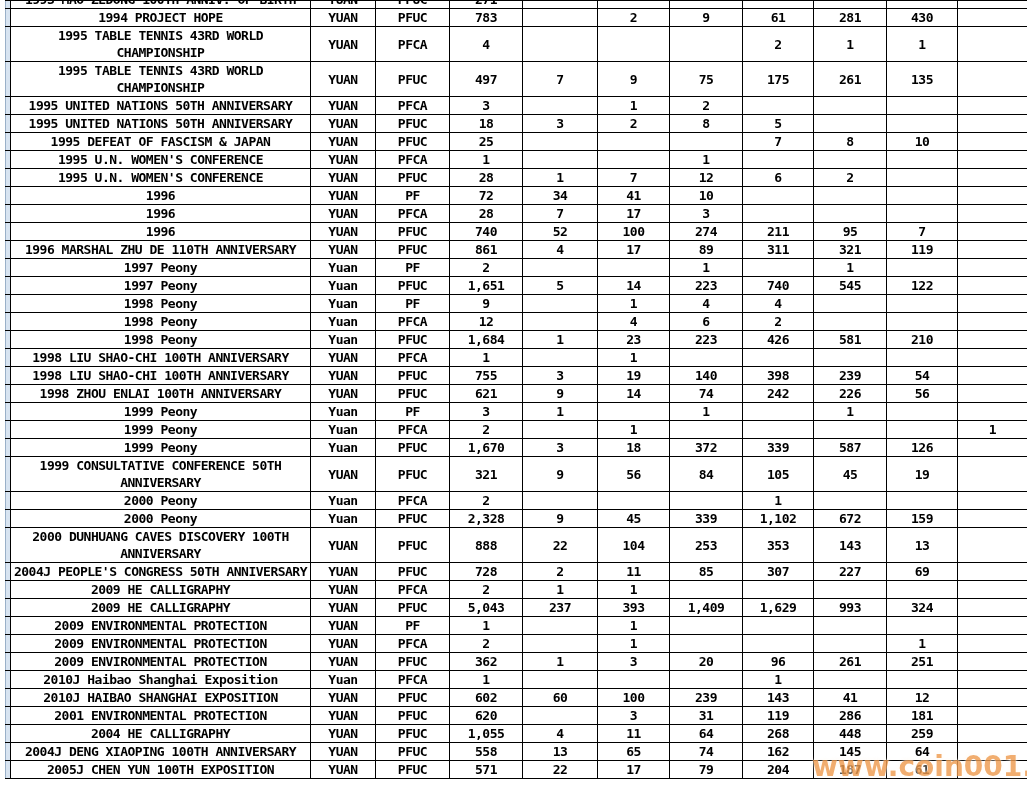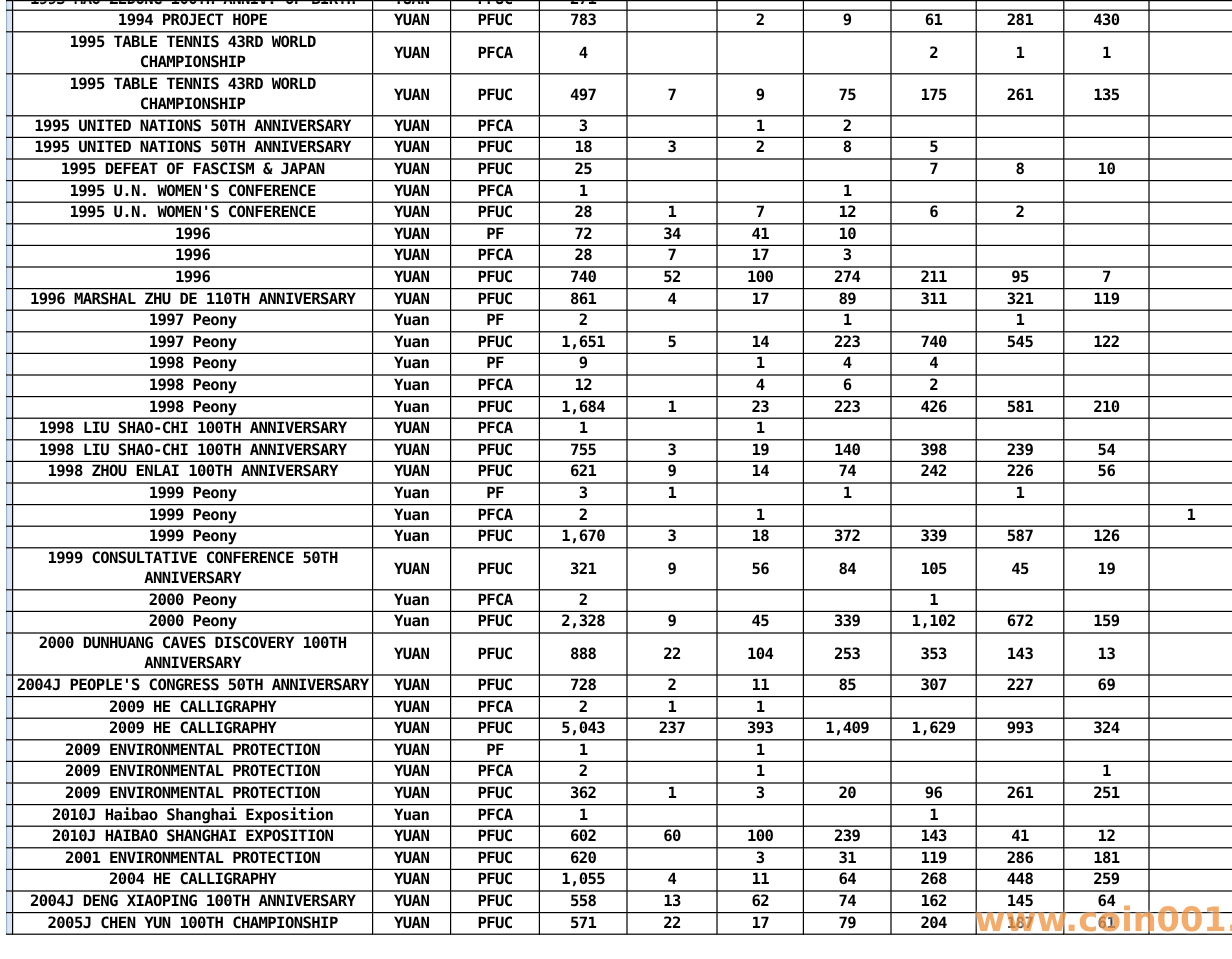--- a/index.html
+++ b/index.html
@@ -1524,21 +1524,21 @@
         <td class="grade">
           <div class="cw">PFUC</div>
         </td>
         <td class="val">
           <div class="cw">558</div>
         </td>
         <td class="val">
           <div class="cw">13</div>
         </td>
         <td class="val">
-          <div class="cw">62</div>
+          <div class="cw">65</div>
         </td>
         <td class="val">
           <div class="cw">74</div>
         </td>
         <td class="val">
           <div class="cw">162</div>
         </td>
         <td class="val">
           <div class="cw">145</div>
         </td>
@@ -1547,21 +1547,21 @@
         </td>
         <td class="val">
           <div class="cw"></div>
         </td>
       </tr>
       <tr>
         <td class="strip">
           <div class="cw"></div>
         </td>
         <td class="desc">
-          <div class="cw">2005J CHEN YUN 100TH CHAMPIONSHIP</div>
+          <div class="cw">2005J CHEN YUN 100TH EXPOSITION</div>
         </td>
         <td class="unit">
           <div class="cw">YUAN</div>
         </td>
         <td class="grade">
           <div class="cw">PFUC</div>
         </td>
         <td class="val">
           <div class="cw">571</div>
         </td>

